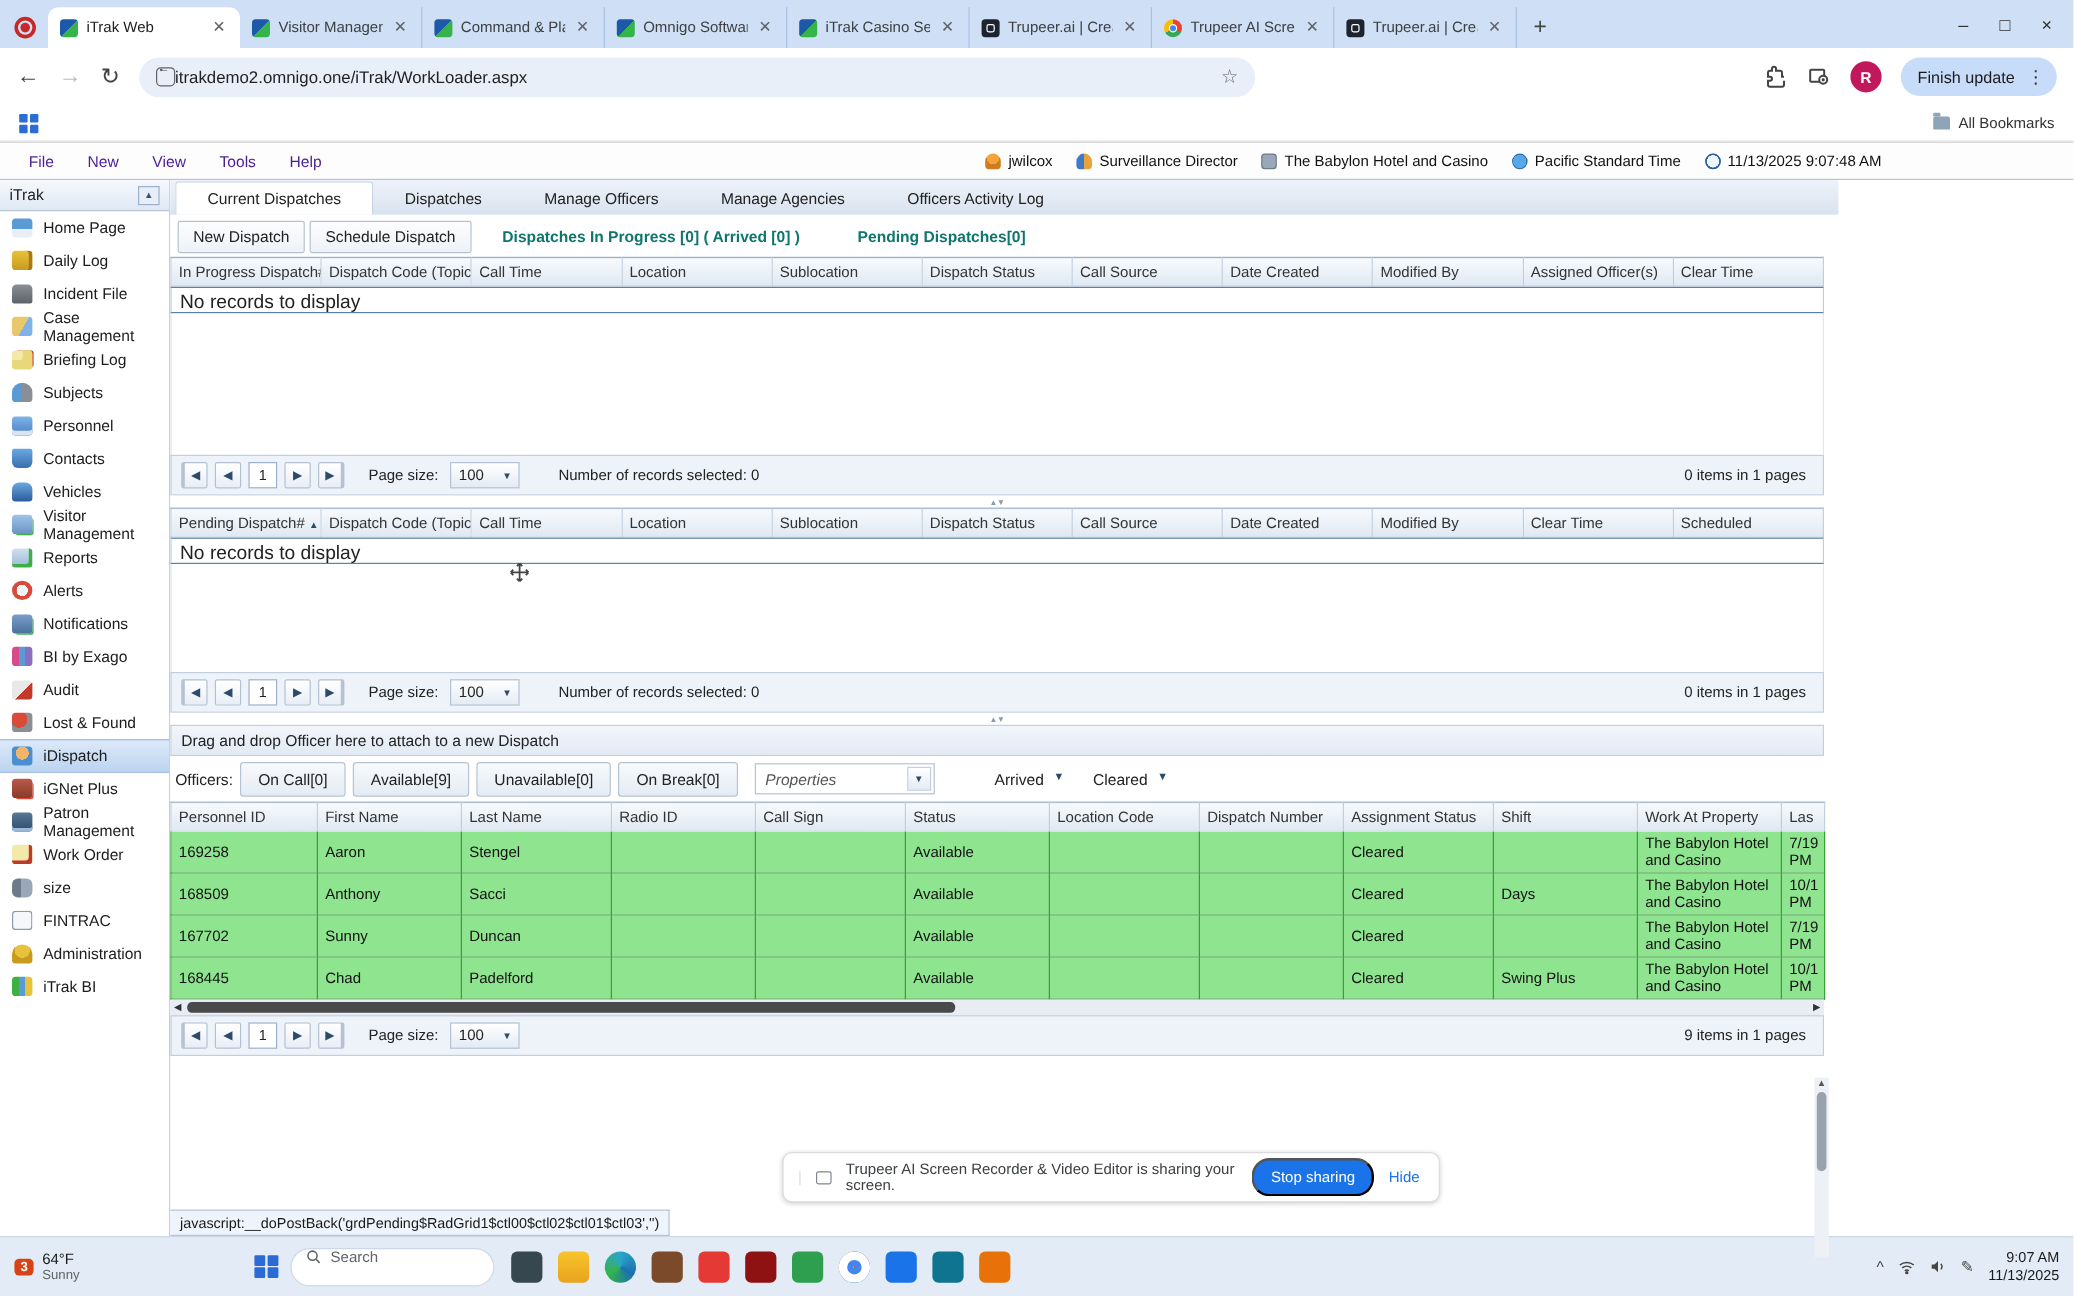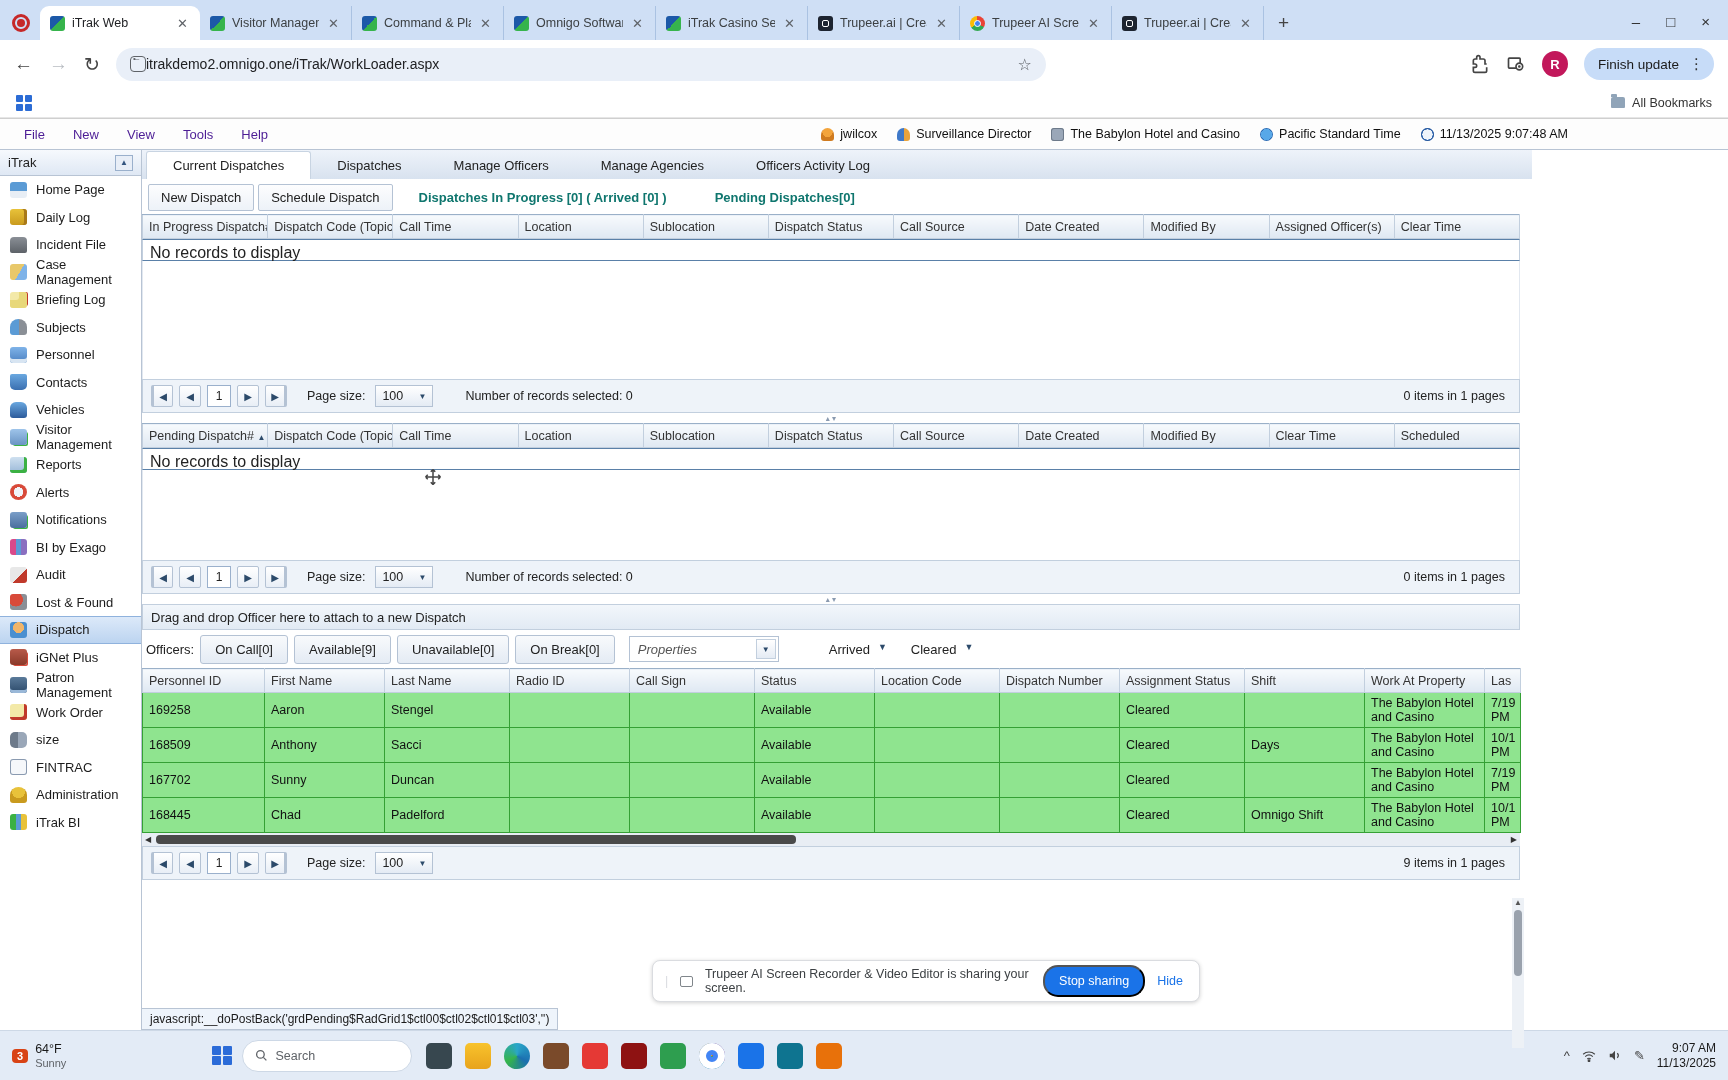--- a/index.html
+++ b/index.html
@@ -144,21 +144,21 @@
 
   
   .taskbar { height:50px; background:#e3ebf6; border-top:1px solid #cdd8e6; display:flex; align-items:center; padding:0 12px; }
   .weather { display:flex; align-items:center; gap:7px; width:190px; }
   .wbadge { background:#d84315; color:#fff; border-radius:4px; font-size:11px; padding:1px 5px; font-weight:bold;}
   .wtemp { font-size:12.5px; color:#1a1a1a; line-height:1.15; }
   .wcond { font-size:11px; color:#5f6368; }
   .startbtn { display:grid; grid-template-columns:9px 9px; gap:1.5px; margin:0 10px; }
   .startbtn span { width:9px; height:9px; background:#2b6bd8; border-radius:1px; }
   .searchpill { width:170px; height:32px; background:#fff; border:1px solid #cdd8e6; border-radius:16px;
-    display:flex; align-items:center; gap:8px; padding:0 12px; font-size:12.5px; color:#5f6368; margin-right:14px;}
+    display:flex; gap:8px; padding:0 12px; font-size:12.5px; color:#5f6368; margin-right:14px;}
   .tbicons { display:flex; gap:13px; align-items:center; }
   .tbi { width:26px; height:26px; border-radius:5px; }
   .tb-dark{background:#37474f;} .tb-folder{background:linear-gradient(#f8c32c,#e8a31c);} .tb-edge{background:conic-gradient(#2aa6c9,#1b6fb0,#35b44c,#2aa6c9); border-radius:50%;}
   .tb-photos{background:#7a4a2a;} .tb-l{background:#e53935;} .tb-adobe{background:#8e1212;}
   .tb-share{background:#2e9e4f;} .tb-chrome{border-radius:50%; background:conic-gradient(#ea4335 0 33%,#34a853 33% 66%,#fbbc05 66% 100%); box-shadow:inset 0 0 0 7px #fff, inset 0 0 0 12px #4285f4;}
   .tb-blue{background:#1a73e8;} .tb-teal{background:#0e7490;} .tb-pen{background:#e8710a;}
   .tray { margin-left:auto; display:flex; align-items:center; gap:12px; font-size:12px; color:#333; }
   .tray .glyph { font-size:13px; color:#444; }
   .clock { text-align:right; font-size:12px; color:#1a1a1a; line-height:1.25; }
   svg.ic { display:block; }
@@ -635,21 +635,21 @@
           <tr class="ofrow">
             <td>168445</td>
             <td>Chad</td>
             <td>Padelford</td>
             <td></td>
             <td></td>
             <td>Available</td>
             <td></td>
             <td></td>
             <td>Cleared</td>
-            <td>Omnigo Shift</td>
+            <td>Swing Plus</td>
             <td class="wrap">The Babylon Hotel and Casino</td>
             <td class="wrap">10/1 PM</td>
           </tr>
         </tbody>
     </table>
 
     <div class="hscroll">
       <span class="hs-arrow">◀</span>
       <span class="hs-thumb"></span>
       <span class="hs-arrow" style="margin-left:auto;">▶</span>

